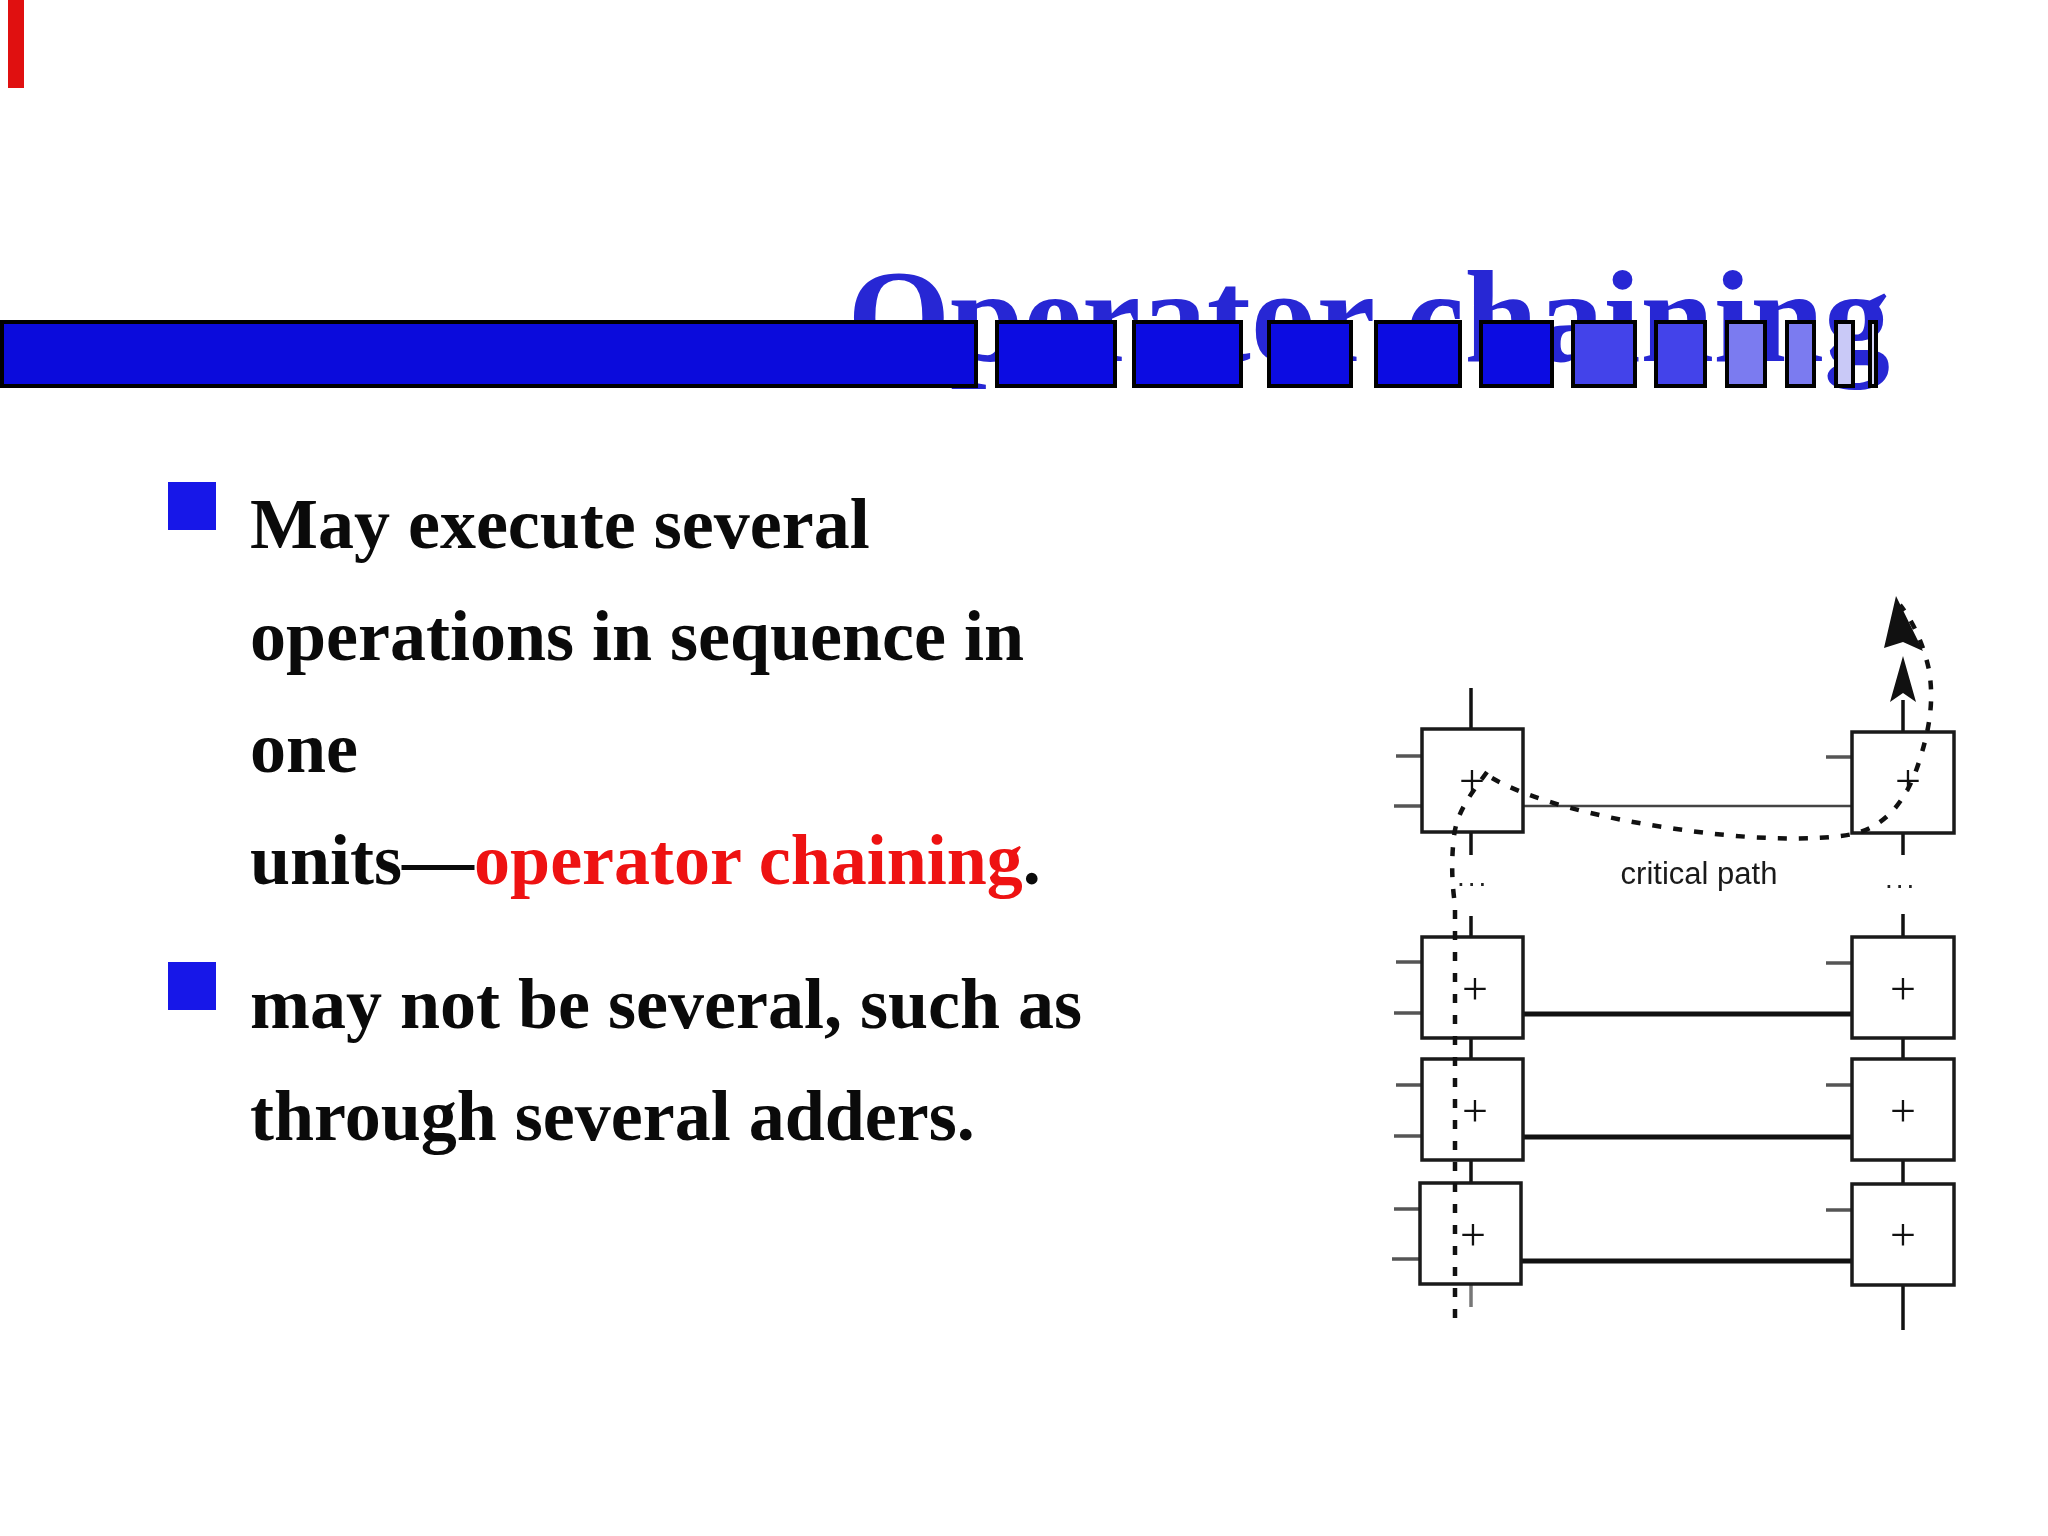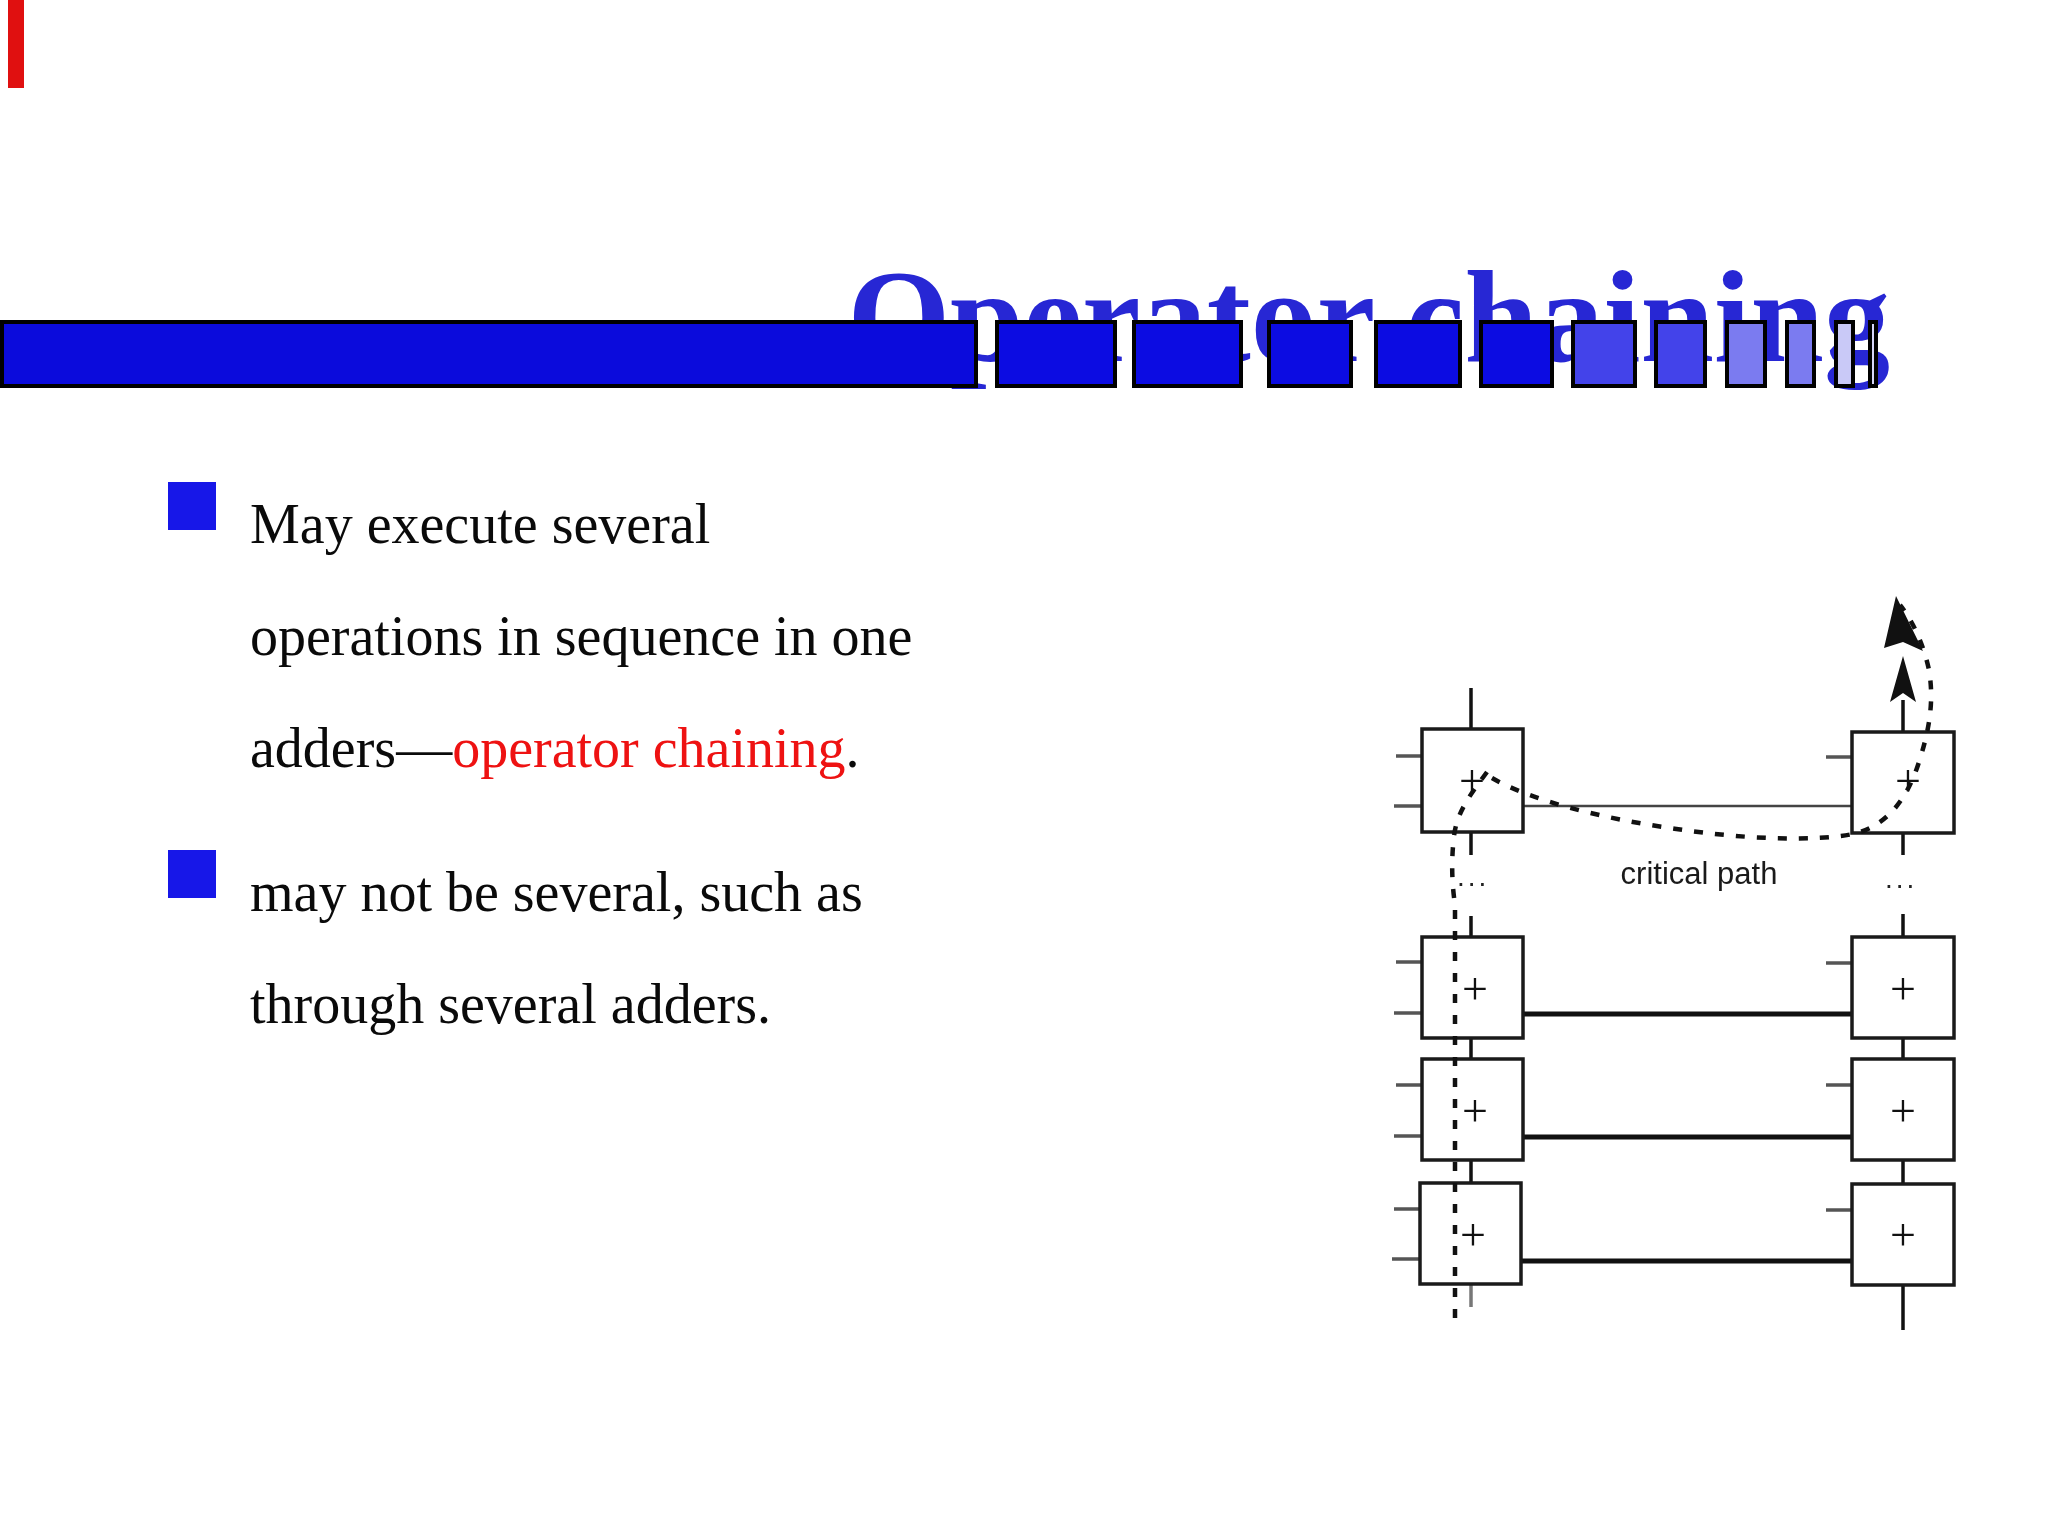--- a/index.html
+++ b/index.html
@@ -26,21 +26,21 @@
     position:absolute;top:0;height:68px;box-sizing:border-box;
     border:4px solid #000000;
   }
 
   .bullets{position:absolute;left:168px;top:468px;width:980px;color:var(--text-color);}
   .bullet{display:flex;margin-bottom:32px;}
   .bullet .sq{
     flex:0 0 48px;width:48px;height:48px;margin-top:14px;margin-right:34px;
     background:var(--bullet-color);
   }
-  .btext{font-size:56px;line-height:112px;}
+  .btext{font-size:72px;line-height:112px;font-weight:bold;}
   .red{color:var(--red-color);}
 
   .diagram{position:absolute;left:1380px;top:560px;width:660px;height:800px;}
   svg text.plus{font-family:"Liberation Serif",serif;font-size:46px;fill:#111;}
   svg text.dots{font-family:"Liberation Sans",sans-serif;font-size:28px;fill:#222;letter-spacing:3px;}
   svg text.cplabel{font-family:"Liberation Sans",sans-serif;font-size:31px;fill:#1a1a1a;}
 </style>
 </head>
 <body>
 
@@ -62,21 +62,21 @@
     <div class="seg" style="left: 1834px; width: 21px; background: rgb(201, 201, 247);"></div>
     <div class="seg" style="left: 1868px; width: 10px; background: rgb(214, 214, 249);"></div>
   </div>
 
 <div class="bullets">
   <div class="bullet">
     <span class="sq"></span>
     <div class="btext">
       <div>May execute several</div>
       <div>operations in sequence in one</div>
-      <div><span>adders—</span><span class="red">operator chaining</span><span>.</span></div>
+      <div><span>units—</span><span class="red">operator chaining</span><span>.</span></div>
     </div>
   </div>
   <div class="bullet">
     <span class="sq"></span>
     <div class="btext">
       <div>may not be several, such as</div>
       <div>through several adders.</div>
     </div>
   </div>
 </div>

